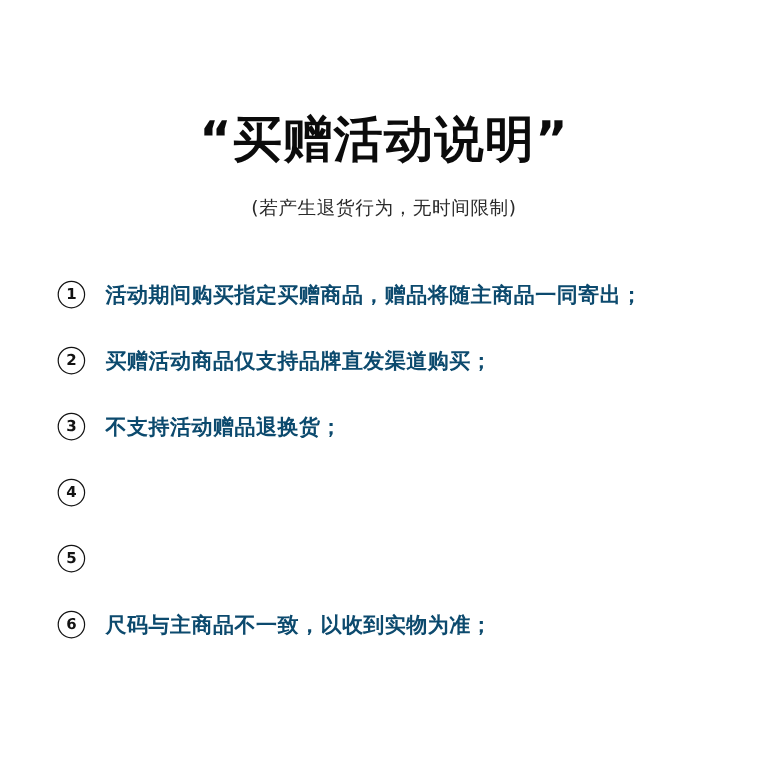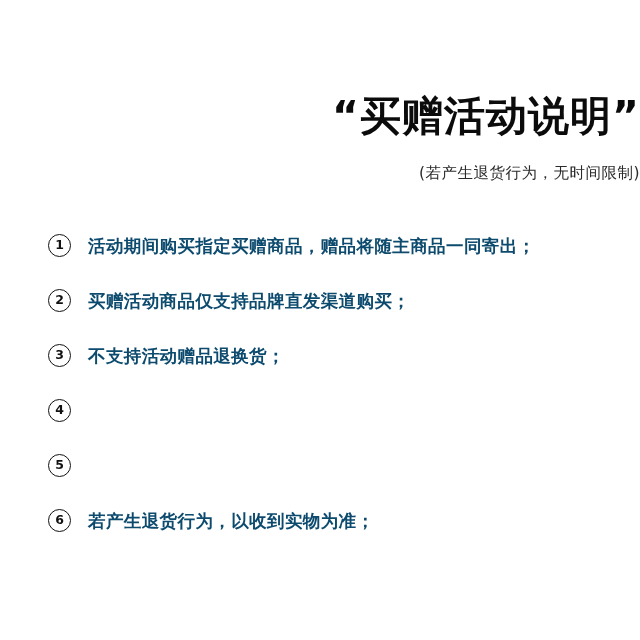--- a/index.html
+++ b/index.html
@@ -14,21 +14,21 @@
     color: #111111;
     overflow: hidden;
   }
   .page {
     position: relative;
     width: 640px;
     height: 640px;
     box-sizing: border-box;
     display: flex;
     flex-direction: column;
-    align-items: flex-end;
+    align-items: center;
   }
   .title {
     margin-top: 92px;
     font-size: 41px;
     font-weight: bold;
     letter-spacing: 1px;
     color: #0b0b0b;
     line-height: 1.2;
     text-align: center;
   }
@@ -103,17 +103,17 @@
     <div class="item">
       <span class="num">4</span>
     </div>
 
     <div class="item">
       <span class="num">5</span>
     </div>
 
     <div class="item">
       <span class="num">6</span>
-      <span class="text">若产生退货行为，以收到实物为准；</span>
+      <span class="text">尺码与主商品不一致，以收到实物为准；</span>
     </div>
 
   </div>
 </div>
 
 </body></html>

